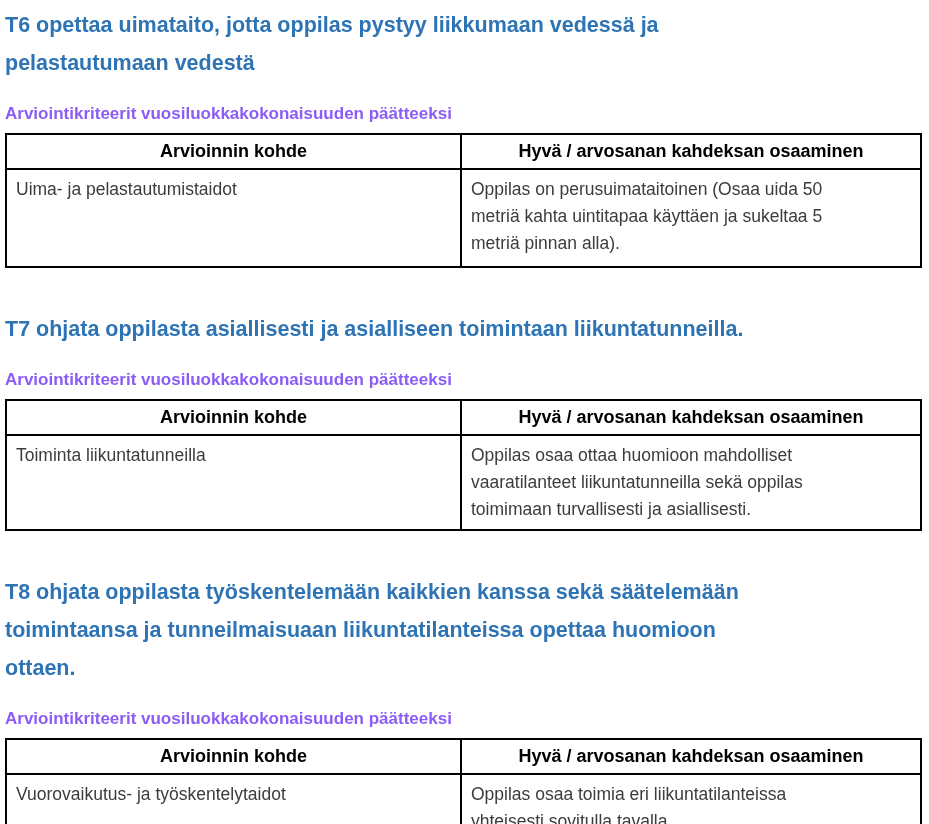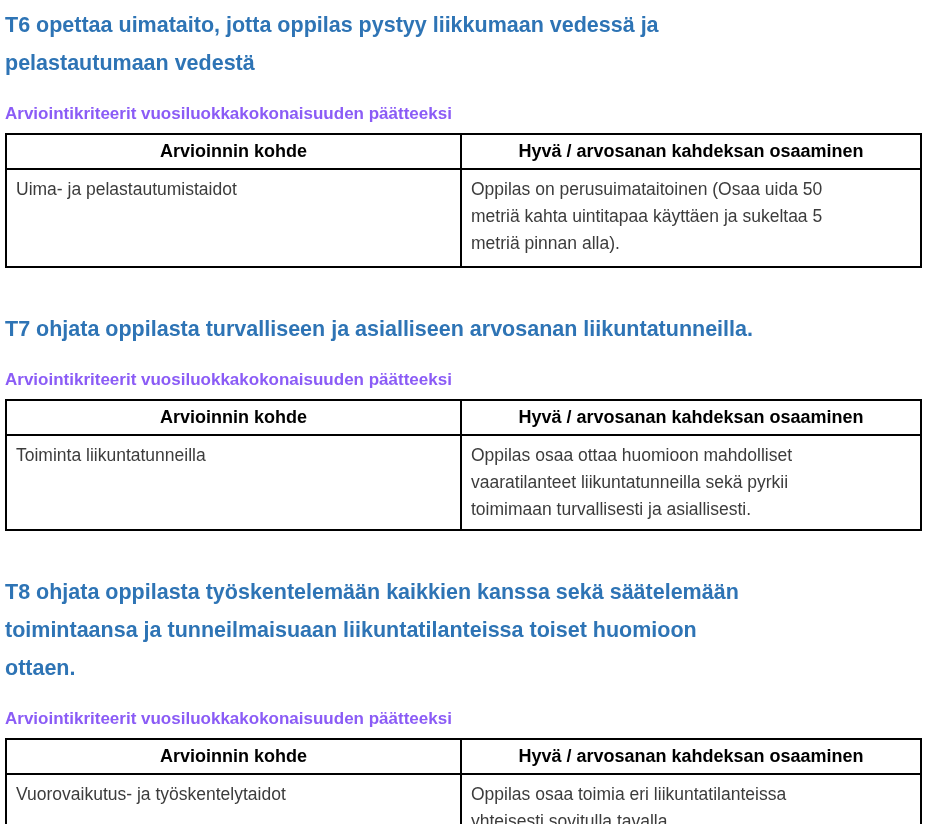--- a/index.html
+++ b/index.html
@@ -90,47 +90,47 @@
         <td>Uima- ja pelastautumistaidot</td>
         <td>Oppilas on perusuimataitoinen (Osaa uida 50
 metriä kahta uintitapaa käyttäen ja sukeltaa 5
 metriä pinnan alla).</td>
       </tr>
     </tbody>
   </table>
 </section>
 
 <section class="section">
-  <h1 class="section-heading">T7 ohjata oppilasta turvalliseen ja asialliseen arvosanan liikuntatunneilla.</h1>
+  <h1 class="section-heading">T7 ohjata oppilasta asiallisesti ja asialliseen toimintaan liikuntatunneilla.</h1>
   <p class="criteria-label">Arviointikriteerit vuosiluokkakokonaisuuden päätteeksi</p>
   <table class="criteria-table">
     <colgroup>
         <col class="c1">
         <col class="c2">
       </colgroup>
     <thead>
       <tr class="header-row">
         <th>Arvioinnin kohde</th>
         <th>Hyvä / arvosanan kahdeksan osaaminen</th>
       </tr>
     </thead>
     <tbody>
       <tr class="body-row-mid">
         <td>Toiminta liikuntatunneilla</td>
         <td>Oppilas osaa ottaa huomioon mahdolliset
-vaaratilanteet liikuntatunneilla sekä pyrkii
+vaaratilanteet liikuntatunneilla sekä oppilas
 toimimaan turvallisesti ja asiallisesti.</td>
       </tr>
     </tbody>
   </table>
 </section>
 
 <section class="section">
   <h1 class="section-heading">T8 ohjata oppilasta työskentelemään kaikkien kanssa sekä säätelemään
-toimintaansa ja tunneilmaisuaan liikuntatilanteissa toiset huomioon
+toimintaansa ja tunneilmaisuaan liikuntatilanteissa opettaa huomioon
 ottaen.</h1>
   <p class="criteria-label">Arviointikriteerit vuosiluokkakokonaisuuden päätteeksi</p>
   <table class="criteria-table">
     <colgroup>
         <col class="c1">
         <col class="c2">
       </colgroup>
     <thead>
       <tr class="header-row">
         <th>Arvioinnin kohde</th>

